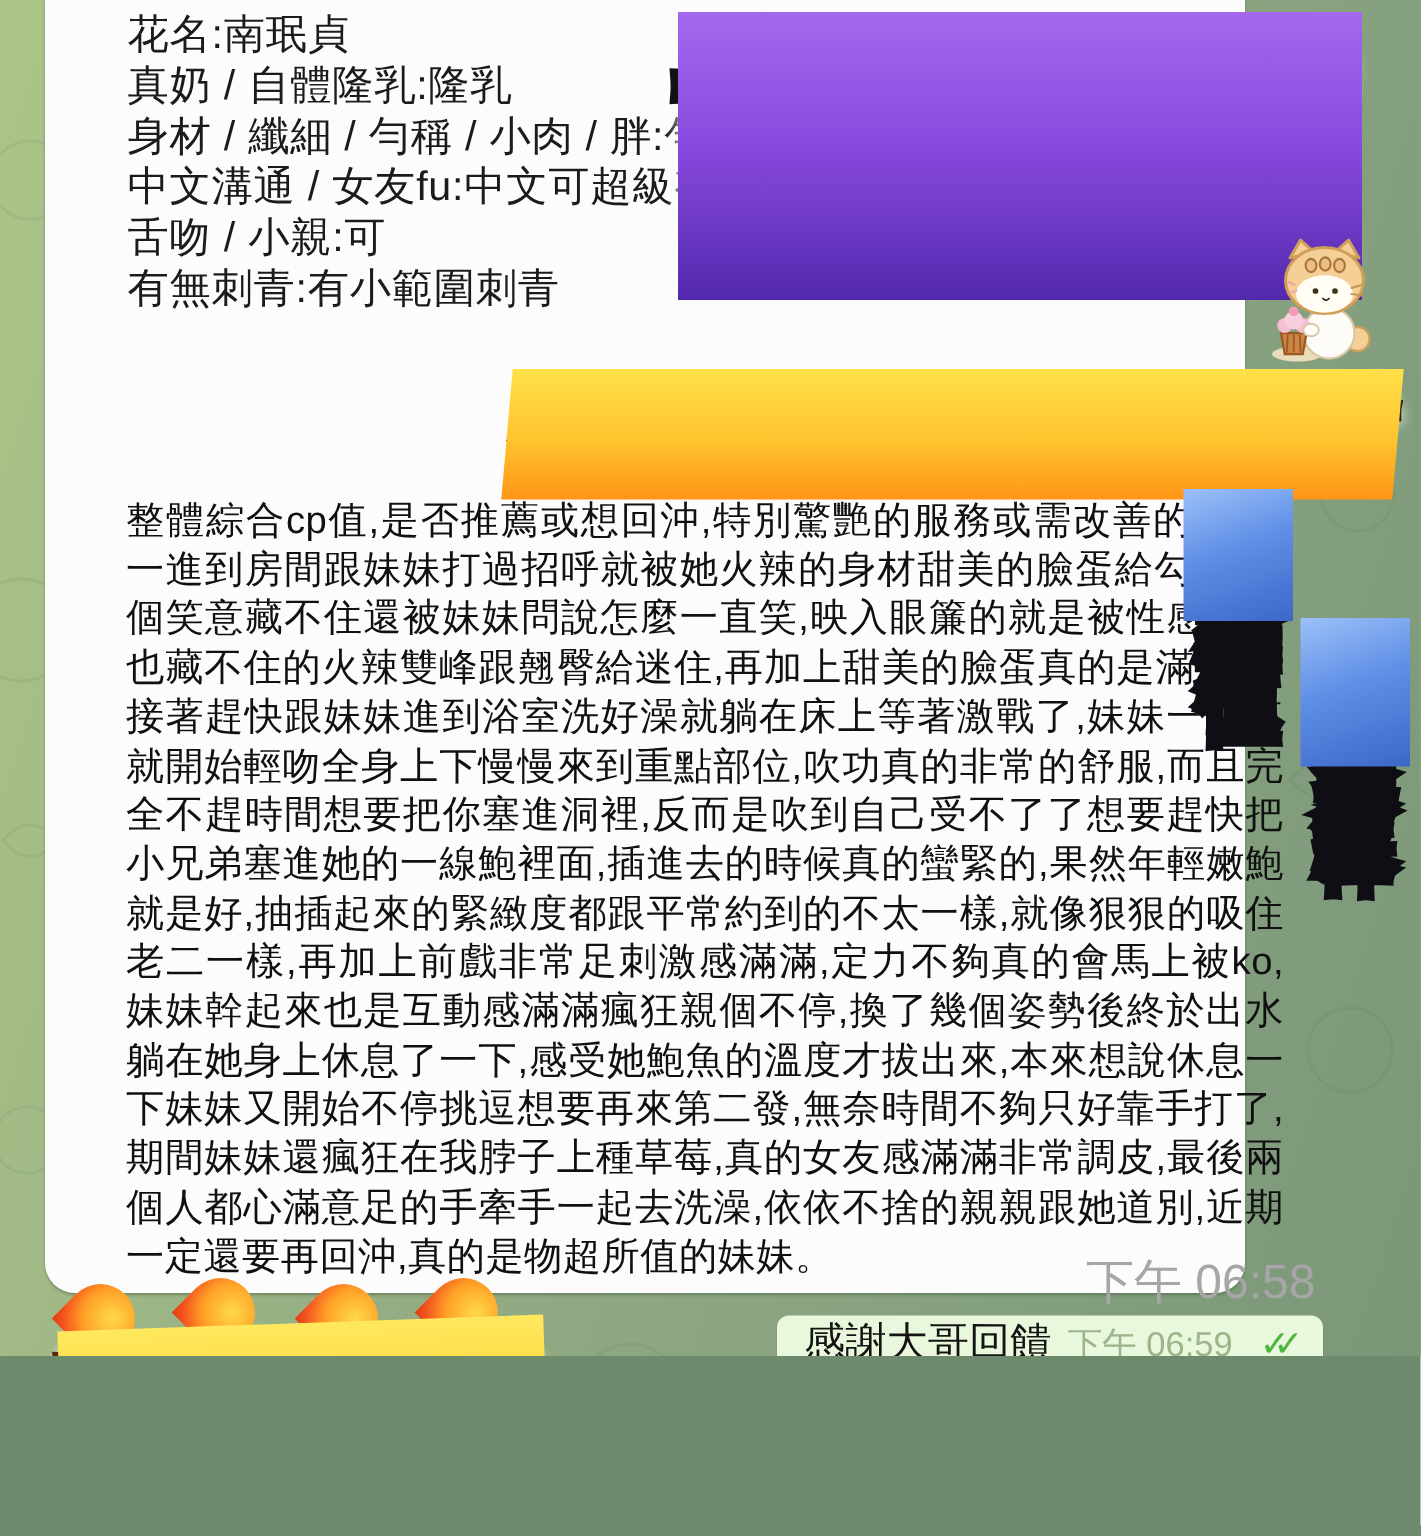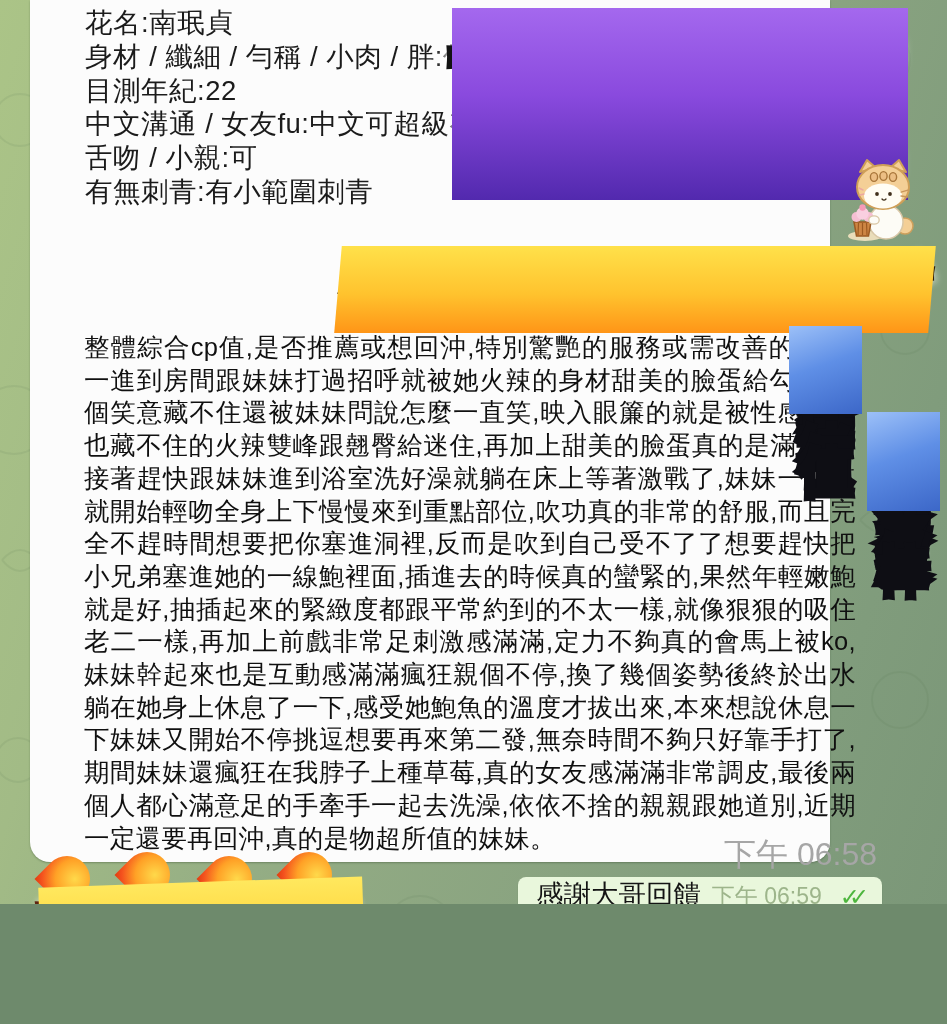--- a/index.html
+++ b/index.html
@@ -112,22 +112,22 @@
       <path d="M680 900 a26 26 0 1 1 -1 0 M660 892 l46 30"></path>
       <circle cx="240" cy="1008" r="20"></circle>
       <path d="M800 980 q14 -16 28 0 q-14 16 -28 0"></path>
       <circle cx="510" cy="1000" r="14"></circle>
     </g>
   </svg>
 
   <div class="card">
     <div class="info">
       <div>花名:南珉貞</div>
+      <div>真奶 / 自體隆乳:隆乳</div>
       <div>身材 / 纖細 / 勻稱 / 小肉 / 胖:勻稱</div>
-      <div>目測年紀:22</div>
       <div>中文溝通 / 女友fu:中文可超級有女友fu</div>
       <div>舌吻 / 小親:可</div>
       <div>有無刺青:有小範圍刺青</div>
     </div>
     <div class="review">整體綜合cp值,是否推薦或想回沖,特別驚艷的服務或需改善的地方:一進到房間跟妹妹打過招呼就被她火辣的身材甜美的臉蛋給勾走,整個笑意藏不住還被妹妹問說怎麼一直笑,映入眼簾的就是被性感睡衣也藏不住的火辣雙峰跟翹臀給迷住,再加上甜美的臉蛋真的是滿分,緊接著趕快跟妹妹進到浴室洗好澡就躺在床上等著激戰了,妹妹一上來就開始輕吻全身上下慢慢來到重點部位,吹功真的非常的舒服,而且完全不趕時間想要把你塞進洞裡,反而是吹到自己受不了了想要趕快把小兄弟塞進她的一線鮑裡面,插進去的時候真的蠻緊的,果然年輕嫩鮑就是好,抽插起來的緊緻度都跟平常約到的不太一樣,就像狠狠的吸住老二一樣,再加上前戲非常足刺激感滿滿,定力不夠真的會馬上被ko,妹妹幹起來也是互動感滿滿瘋狂親個不停,換了幾個姿勢後終於出水躺在她身上休息了一下,感受她鮑魚的溫度才拔出來,本來想說休息一下妹妹又開始不停挑逗想要再來第二發,無奈時間不夠只好靠手打了,期間妹妹還瘋狂在我脖子上種草莓,真的女友感滿滿非常調皮,最後兩個人都心滿意足的手牽手一起去洗澡,依依不捨的親親跟她道別,近期一定還要再回沖,真的是物超所值的妹妹。</div>
     <div class="card-time">下午 06:58</div>
   </div>
 
   <div class="outlined big-title" data-text="南珉貞">南珉貞</div>
 

